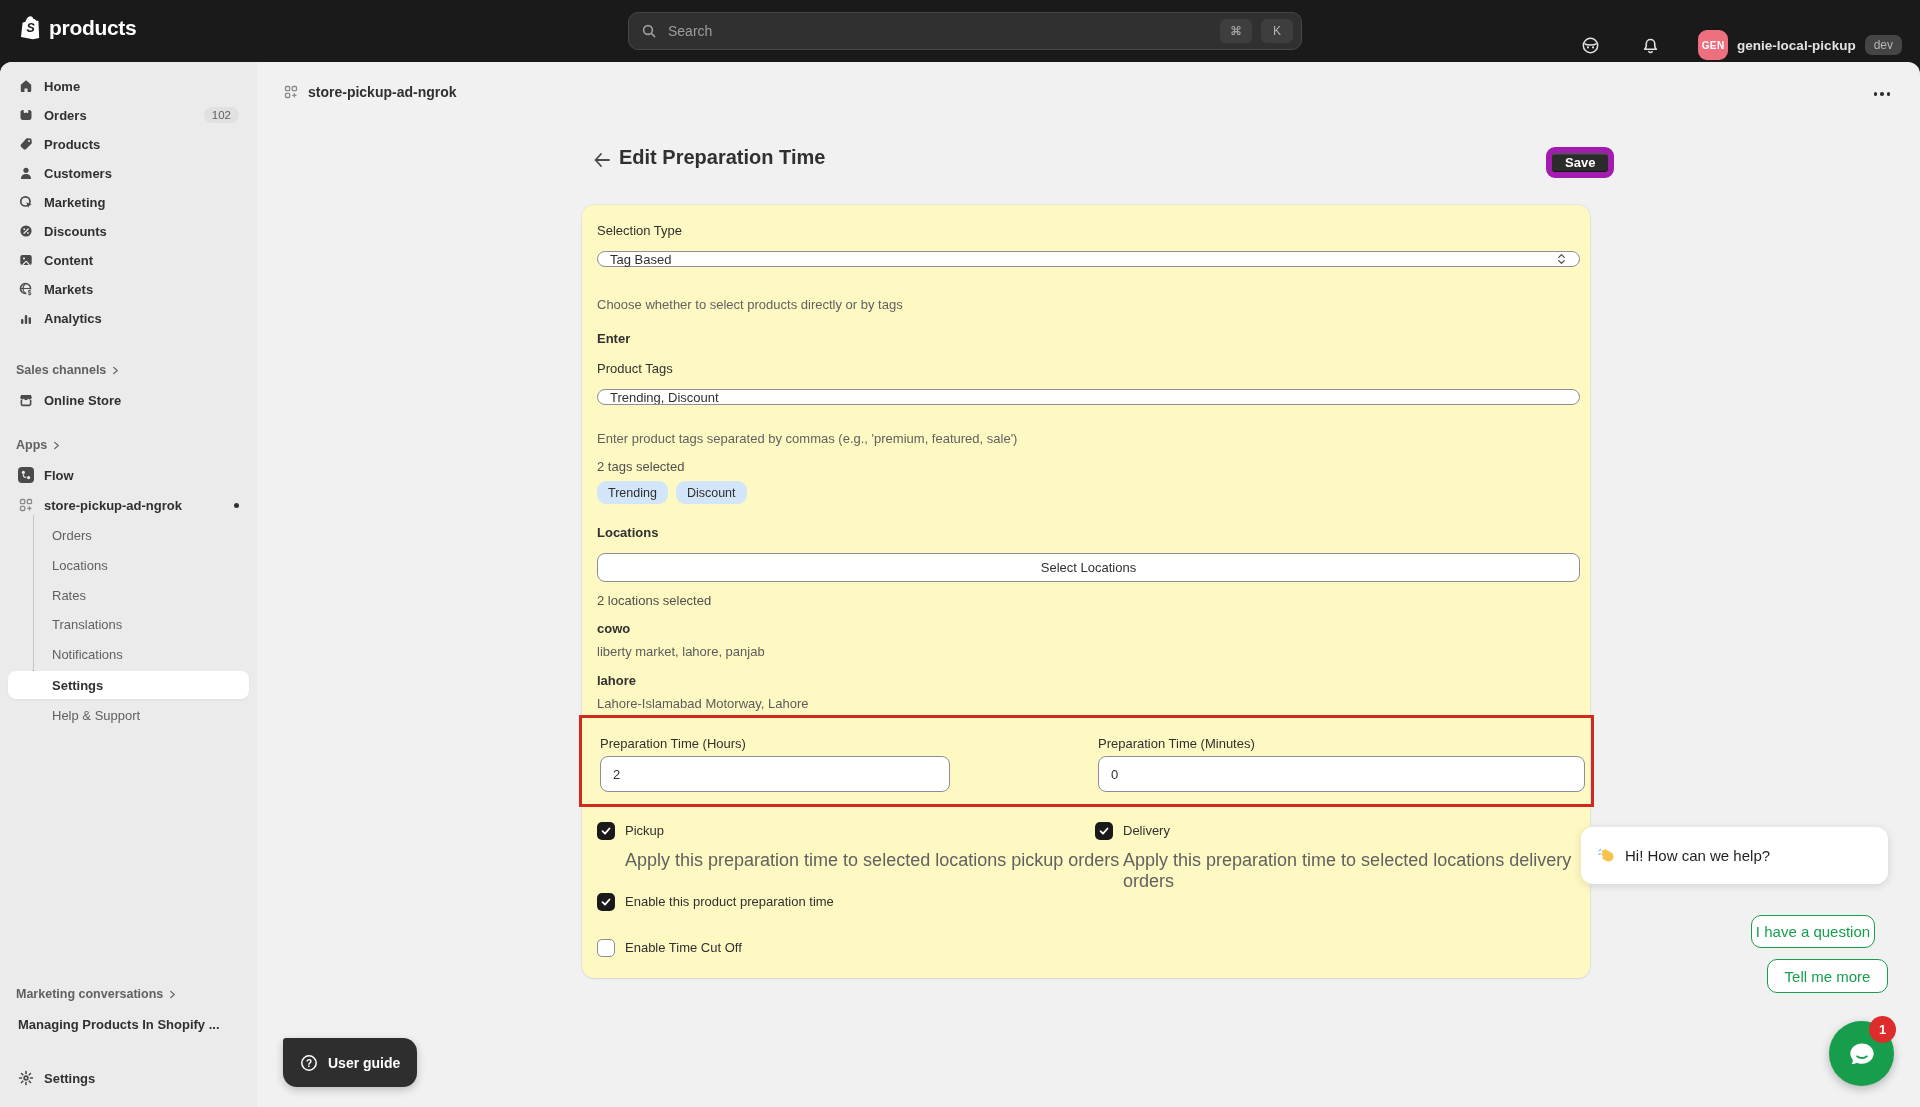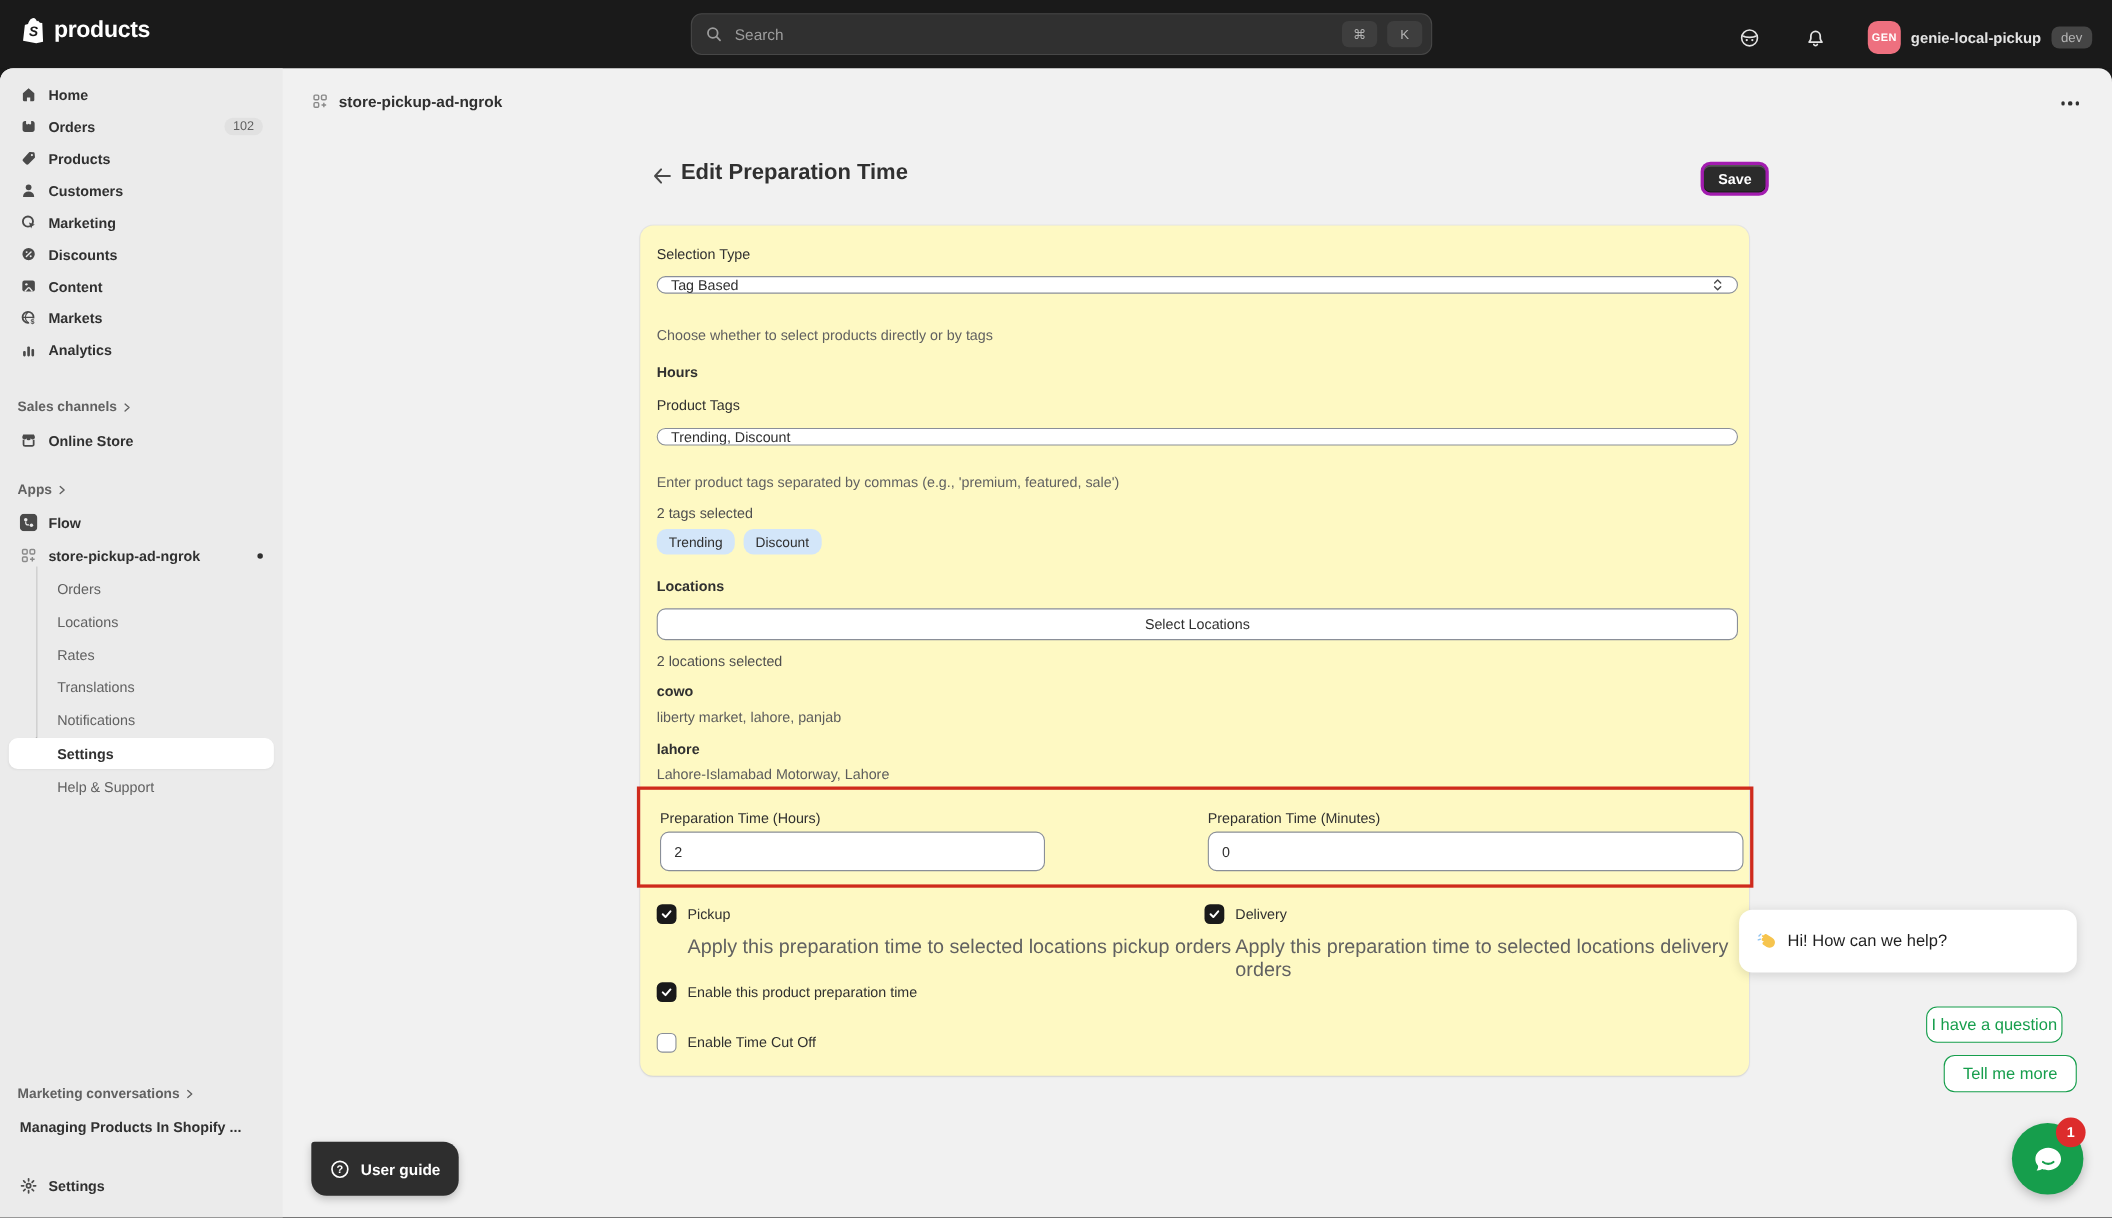--- a/index.html
+++ b/index.html
@@ -10,21 +10,21 @@
   .brand{position:absolute;left:20px;top:15px;display:flex;align-items:center;gap:6px;}
   .brand-word{color:#fff;font-size:21px;font-weight:700;letter-spacing:-.3px;}
   .search-box{position:absolute;left:628px;top:12px;width:674px;height:38px;background:#303030;
     border:1px solid #474747;border-radius:10px;display:flex;align-items:center;gap:9px;
     padding:0 8px 0 12px;box-sizing:border-box;}
   .search-input{flex:1;background:transparent;border:none;outline:none;color:#d6d6d6;font-size:14px;
     font-family:"Liberation Sans",sans-serif;}
   .search-input::placeholder{color:#9d9d9d;}
   .kbd{min-width:22px;height:24px;padding:0 5px;border-radius:6px;background:#3e3e3e;color:#b3b3b3;
     font-size:12px;display:flex;align-items:center;justify-content:center;}
-  .topbar-right{position:absolute;right:14px;top:0;height:68px;display:flex;align-items:center;gap:28px;}
+  .topbar-right{position:absolute;right:14px;top:11px;height:68px;display:flex;align-items:center;gap:28px;}
   .tb-iconbtn{width:32px;height:32px;border-radius:8px;display:flex;align-items:center;justify-content:center;}
   .store-chip{display:flex;align-items:center;gap:9px;padding:3px 4px;border-radius:8px;}
   .avatar{width:30px;height:30px;border-radius:9px;background:#ee707f;color:#fff;font-size:10px;
     font-weight:700;display:flex;align-items:center;justify-content:center;letter-spacing:.4px;}
   .store-name{color:#e3e3e3;font-size:13.5px;font-weight:600;}
   .env-badge{background:#454545;color:#b5b5b5;font-size:12px;padding:3px 9px;border-radius:7px;}
   
   .frame{position:absolute;left:0;top:62px;right:0;bottom:0;background:#1a1a1a;padding-left:16px;}
   .frame-inner{position:absolute;inset:0;border-radius:12px 12px 0 0;overflow:hidden;background:#f1f1f1;}
   
@@ -44,21 +44,21 @@
   .elbow{position:absolute;left:27px;top:608px;}
   
   .content{position:absolute;left:257px;top:0;right:0;height:100%;}
   .app-title-row{position:absolute;left:26px;top:22px;display:flex;gap:9px;align-items:center;}
   .app-title{font-size:14px;font-weight:700;color:#303030;}
   .ellipsis-btn{position:absolute;right:30px;top:26px;display:flex;gap:3px;align-items:center;height:12px;}
   .ellipsis-btn i{width:3.5px;height:3.5px;border-radius:50%;background:#303030;}
   .back-btn{position:absolute;left:333px;top:86px;width:24px;height:24px;display:flex;align-items:center;justify-content:center;}
   .page-title{position:absolute;left:362px;top:84px;font-size:20px;font-weight:700;color:#303030;}
   .save-btn{position:absolute;left:1289px;top:85px;height:31px;padding:0 13px;background:#2b2b2b;
-    border:3px solid #a21caf;border-radius:9px;color:#fff;font-size:13px;font-weight:600;display:flex;
+    border:6px solid #a21caf;border-radius:9px;color:#fff;font-size:13px;font-weight:600;display:flex;
     align-items:center;box-shadow:inset 0 1.5px 0 rgba(255,255,255,.2), inset 0 -1px 0 rgba(0,0,0,.5);box-sizing:border-box;}
   
   .card{position:absolute;left:325px;top:143px;width:1008px;height:773px;background:#fef9c3;border-radius:12px;
     box-shadow:0 1px 2px rgba(0,0,0,.08),0 0 0 1px rgba(0,0,0,.04);}
   .lbl{position:absolute;font-size:13px;color:#303030;}
   .heading{font-weight:700;}
   .bold{font-weight:700;}
   .help{position:absolute;font-size:13px;color:#616161;}
   .field{position:absolute;left:15px;width:983px;height:16px;border:1px solid #8a8f98;border-radius:8px;
     box-sizing:border-box;background:#fff;font-size:13px;color:#303030;padding:0 12px;
@@ -379,21 +379,21 @@
 
           <div class="lbl" style="left:15px;top:18px">Selection Type</div>
           <div class="field select-box" style="top:46px">
             <span>Tag Based</span>
             <svg class="caret" width="11" height="14" viewBox="0 0 12 14">
               <path d="M3 5.2 6 2.2l3 3M3 8.8l3 3 3-3" fill="none" stroke="#4a4a4a" stroke-width="1.4" stroke-linecap="round" stroke-linejoin="round"></path>
             </svg>
           </div>
           <div class="help" style="left:15px;top:92px">Choose whether to select products directly or by tags</div>
 
-          <div class="lbl heading" style="left:15px;top:126px">Hours</div>
+          <div class="lbl heading" style="left:15px;top:126px">Enter</div>
           <div class="lbl" style="left:15px;top:156px">Product Tags</div>
           <input class="field" style="top: 184px;" value="Trending, Discount">
           <div class="help" style="left:15px;top:226px">Enter product tags separated by commas (e.g., 'premium, featured, sale')</div>
           <div class="lbl" style="left:15px;top:254px;color:#4f4f4f">2 tags selected</div>
           <div class="pill-row">
             <span class="pill">Trending</span>
             <span class="pill">Discount</span>
           </div>
 
           <div class="lbl heading" style="left:15px;top:320px">Locations</div>

